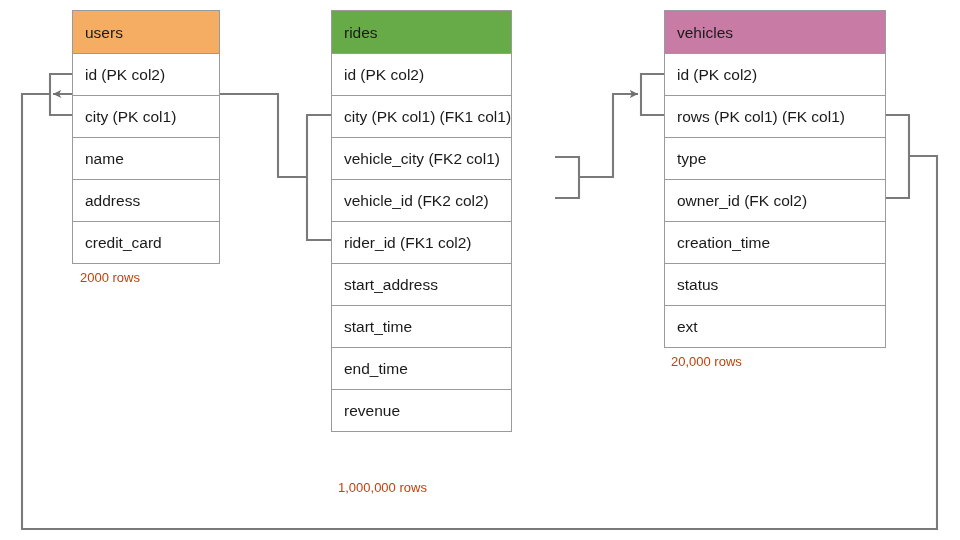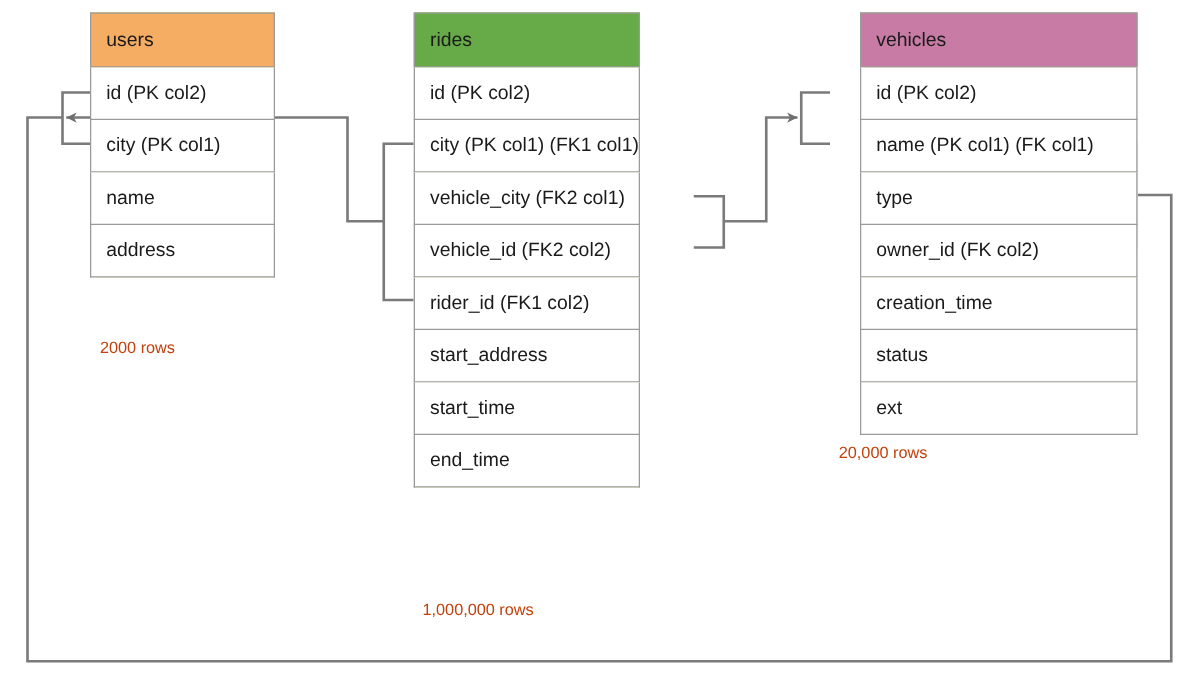--- a/index.html
+++ b/index.html
@@ -22,21 +22,21 @@
   #connectors {
     position: absolute;
     left: 0;
     top: 0;
     width: 960px;
     height: 540px;
   }
   .entity-table {
     position: absolute;
     box-sizing: border-box;
-    background: #bef264;
+    background: #d946ef;
   }
   .entity-header {
     box-sizing: border-box;
     border: 1px solid #9a9a9a;
     height: 44px;
     line-height: 44px;
     padding: 0 0 0 12px;
     font-size: 15.5px;
     color: #1a1a1a;
     white-space: nowrap;
@@ -91,38 +91,40 @@
 
     </g>
   </svg>
 
 <div class="entity-table" style="left: 72px; top: 10px; width: 148px;">
       <div class="entity-header" style="background: rgb(245, 172, 99);">users</div>
       <div class="entity-field">id (PK col2)</div>
       <div class="entity-field">city (PK col1)</div>
       <div class="entity-field">name</div>
       <div class="entity-field">address</div>
+      <div class="entity-field">credit_card</div>
     </div>
     <div class="entity-rowcount" style="left: 80px; top: 270px;">2000 rows</div>
     <div class="entity-table" style="left: 331px; top: 10px; width: 181px;">
       <div class="entity-header" style="background: rgb(103, 171, 73);">rides</div>
       <div class="entity-field">id (PK col2)</div>
       <div class="entity-field">city (PK col1) (FK1 col1)</div>
       <div class="entity-field">vehicle_city (FK2 col1)</div>
       <div class="entity-field">vehicle_id (FK2 col2)</div>
       <div class="entity-field">rider_id (FK1 col2)</div>
       <div class="entity-field">start_address</div>
       <div class="entity-field">start_time</div>
       <div class="entity-field">end_time</div>
+      <div class="entity-field">revenue</div>
     </div>
     <div class="entity-rowcount" style="left: 338px; top: 480px;">1,000,000 rows</div>
-    <div class="entity-table" style="left: 664px; top: 10px; width: 222px; margin-left: 24px;">
+    <div class="entity-table" style="left: 664px; top: 10px; width: 222px;">
       <div class="entity-header" style="background: rgb(200, 123, 165);">vehicles</div>
       <div class="entity-field">id (PK col2)</div>
-      <div class="entity-field">name (PK col1) (FK col1)</div>
+      <div class="entity-field">rows (PK col1) (FK col1)</div>
       <div class="entity-field">type</div>
       <div class="entity-field">owner_id (FK col2)</div>
       <div class="entity-field">creation_time</div>
       <div class="entity-field">status</div>
       <div class="entity-field">ext</div>
     </div>
     <div class="entity-rowcount" style="left: 671px; top: 354px;">20,000 rows</div>
   </div>
 
 </body></html>

